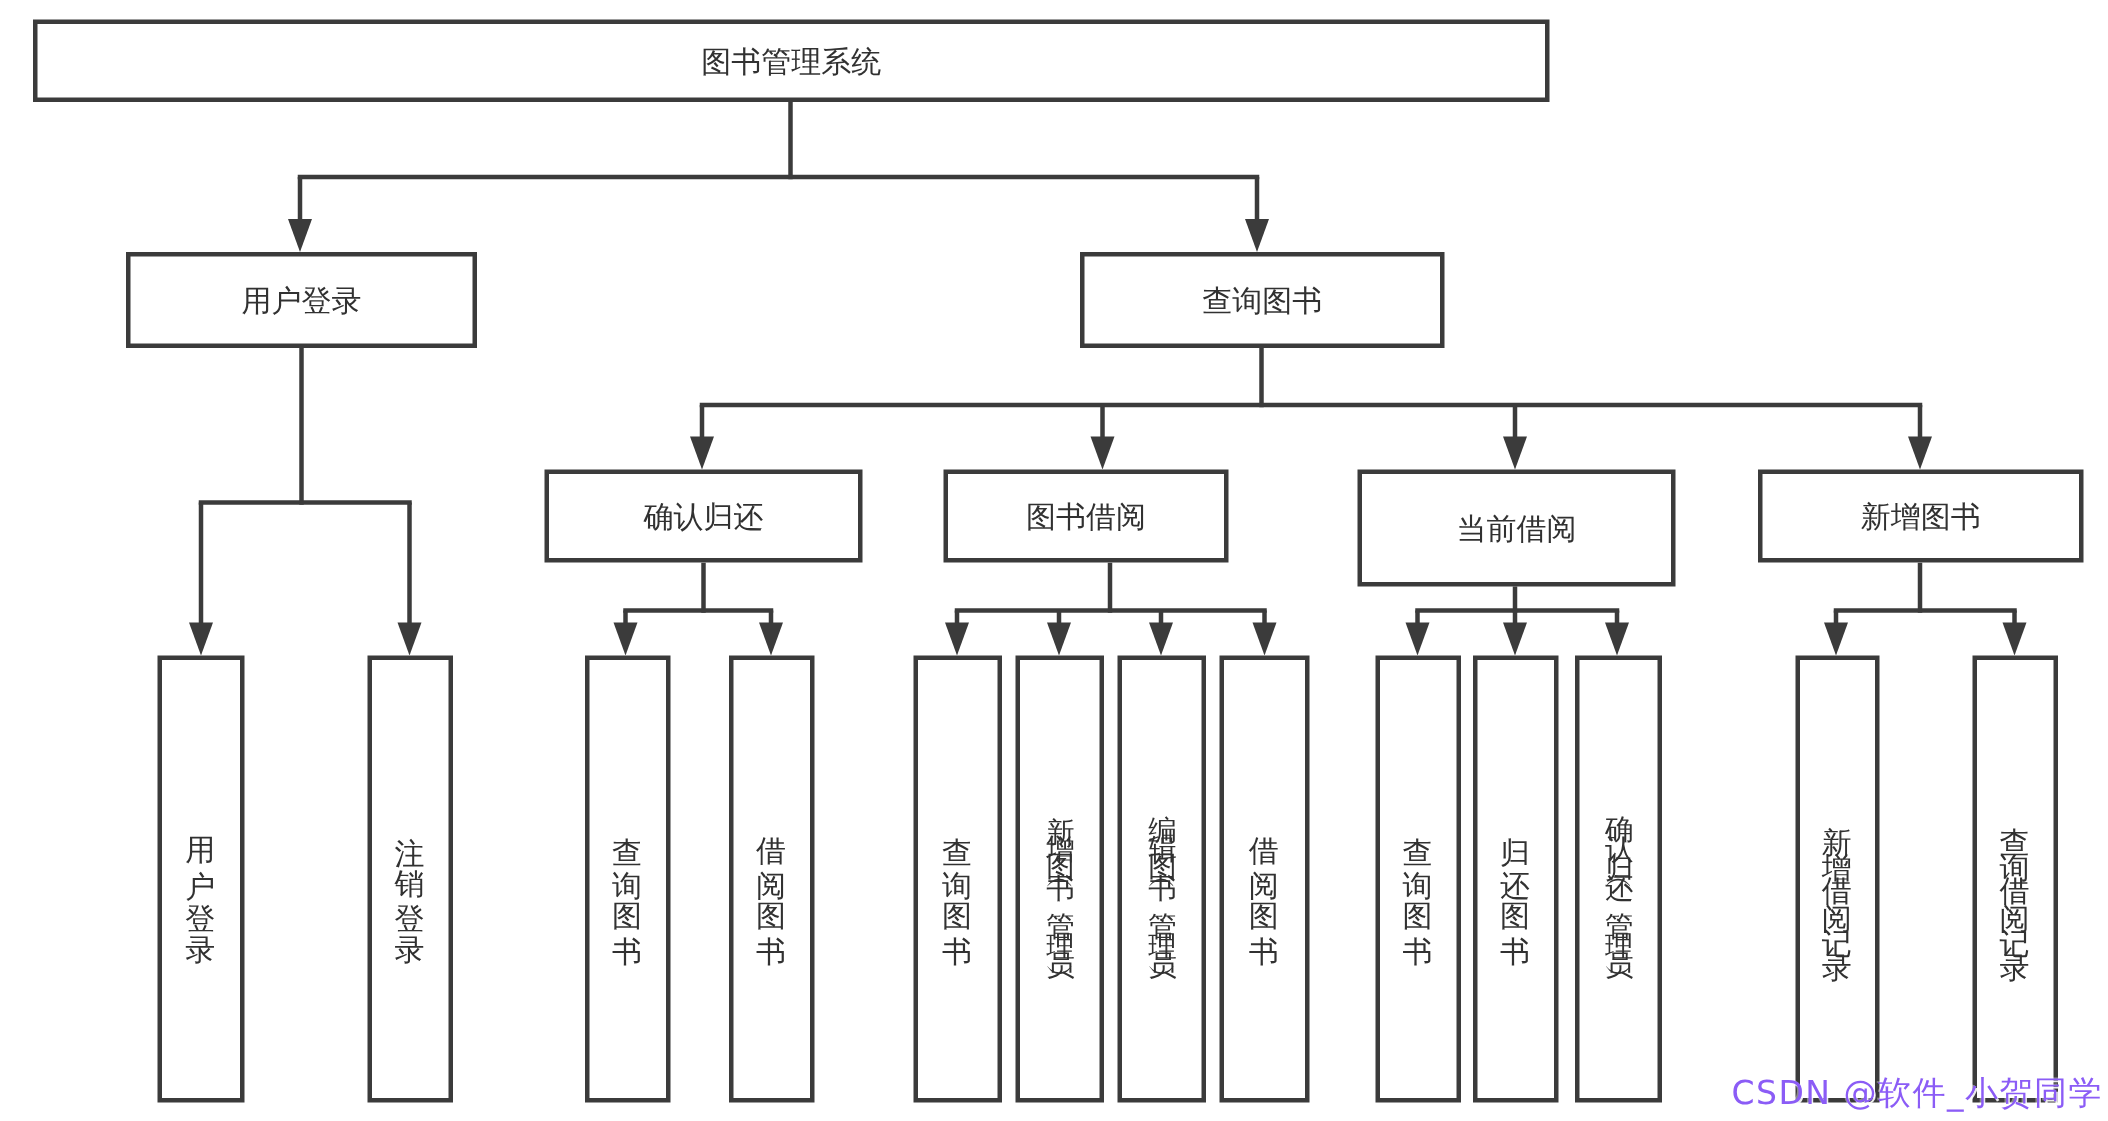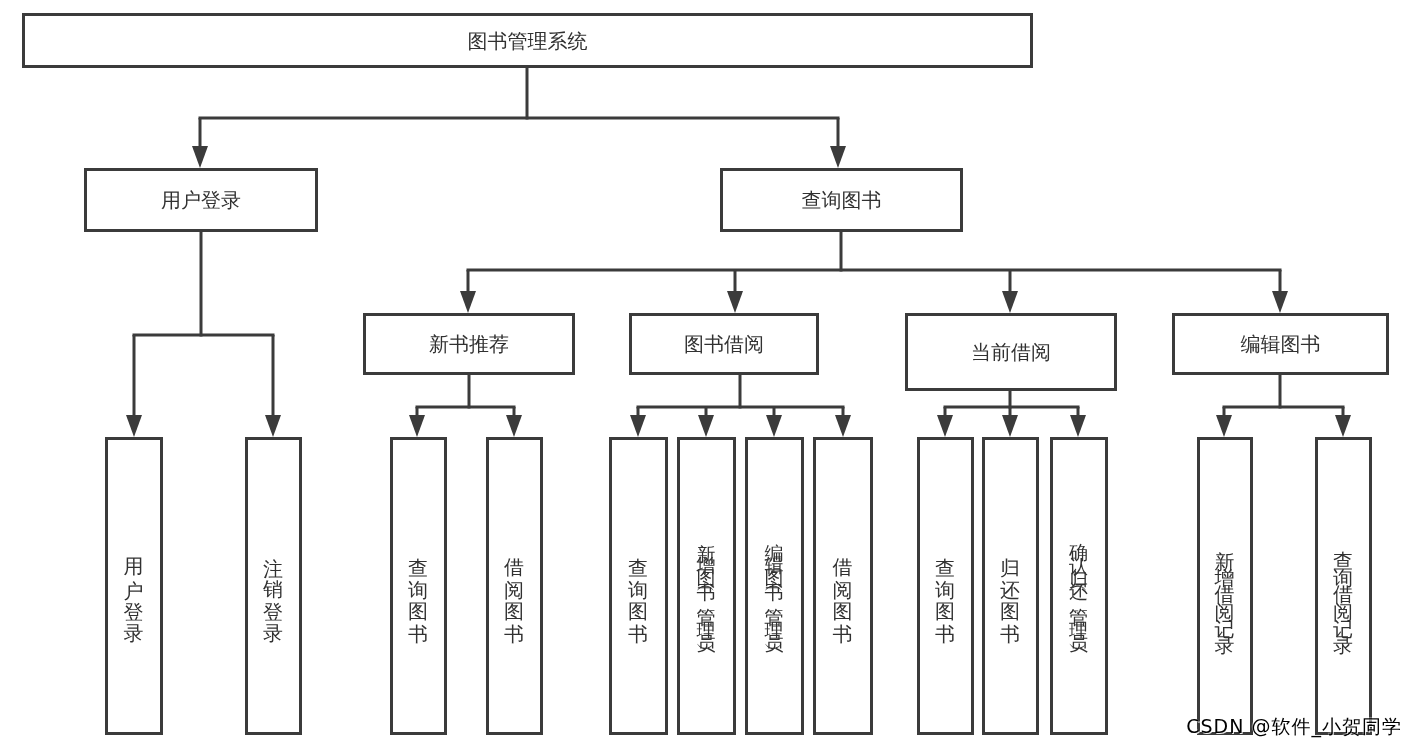--- a/index.html
+++ b/index.html
@@ -60,22 +60,22 @@
   .l-cb1 { left: 917px;  width: 57px; }
   .l-cb2 { left: 982px;  width: 57px; }
   .l-cb3 { left: 1050px; width: 58px; }
   .l-br1 { left: 1197px; width: 56px; }
   .l-br2 { left: 1315px; width: 57px; }
 
   .watermark {
     position: absolute;
     right: 3px;
     top: 714px;
-    font-size: 19px;
-    color: #000000;
+    font-size: 22px;
+    color: #8b5cf6;
     letter-spacing: 1px;
     text-shadow: 1px 1px 0 rgba(255,255,255,0.9), -1px -1px 0 rgba(255,255,255,0.4);
     white-space: nowrap;
   }
 </style>
 </head>
 <body>
 
 <div class="canvas">
 
@@ -141,24 +141,24 @@
       <line x1="1343" y1="407" x2="1343" y2="419"></line>
       <polygon points="1335,415 1351,415 1343,437" stroke="none"></polygon>
     </g>
   </svg>
 
   <div class="node n-root">图书管理系统</div>
 
   <div class="node n-login">用户登录</div>
   <div class="node n-mgmt">查询图书</div>
 
-  <div class="node n-newrec">新书推荐</div>
+  <div class="node n-newrec">确认归还</div>
   <div class="node n-borrow">图书借阅</div>
   <div class="node n-currb">当前借阅</div>
-  <div class="node n-record">编辑图书</div>
+  <div class="node n-record">新增图书</div>
 
   <div class="node leaf ls-4 l-ul1">用户登录</div>
   <div class="node leaf ls-4 l-ul2">注销登录</div>
 
   <div class="node leaf ls-4 l-nb1">查询图书</div>
   <div class="node leaf ls-4 l-nb2">借阅图书</div>
 
   <div class="node leaf ls-4 l-bb1">查询图书</div>
   <div class="node leaf ls-9 l-bb2">新增图书（管理员）</div>
   <div class="node leaf ls-9 l-bb3">编辑图书（管理员）</div>

